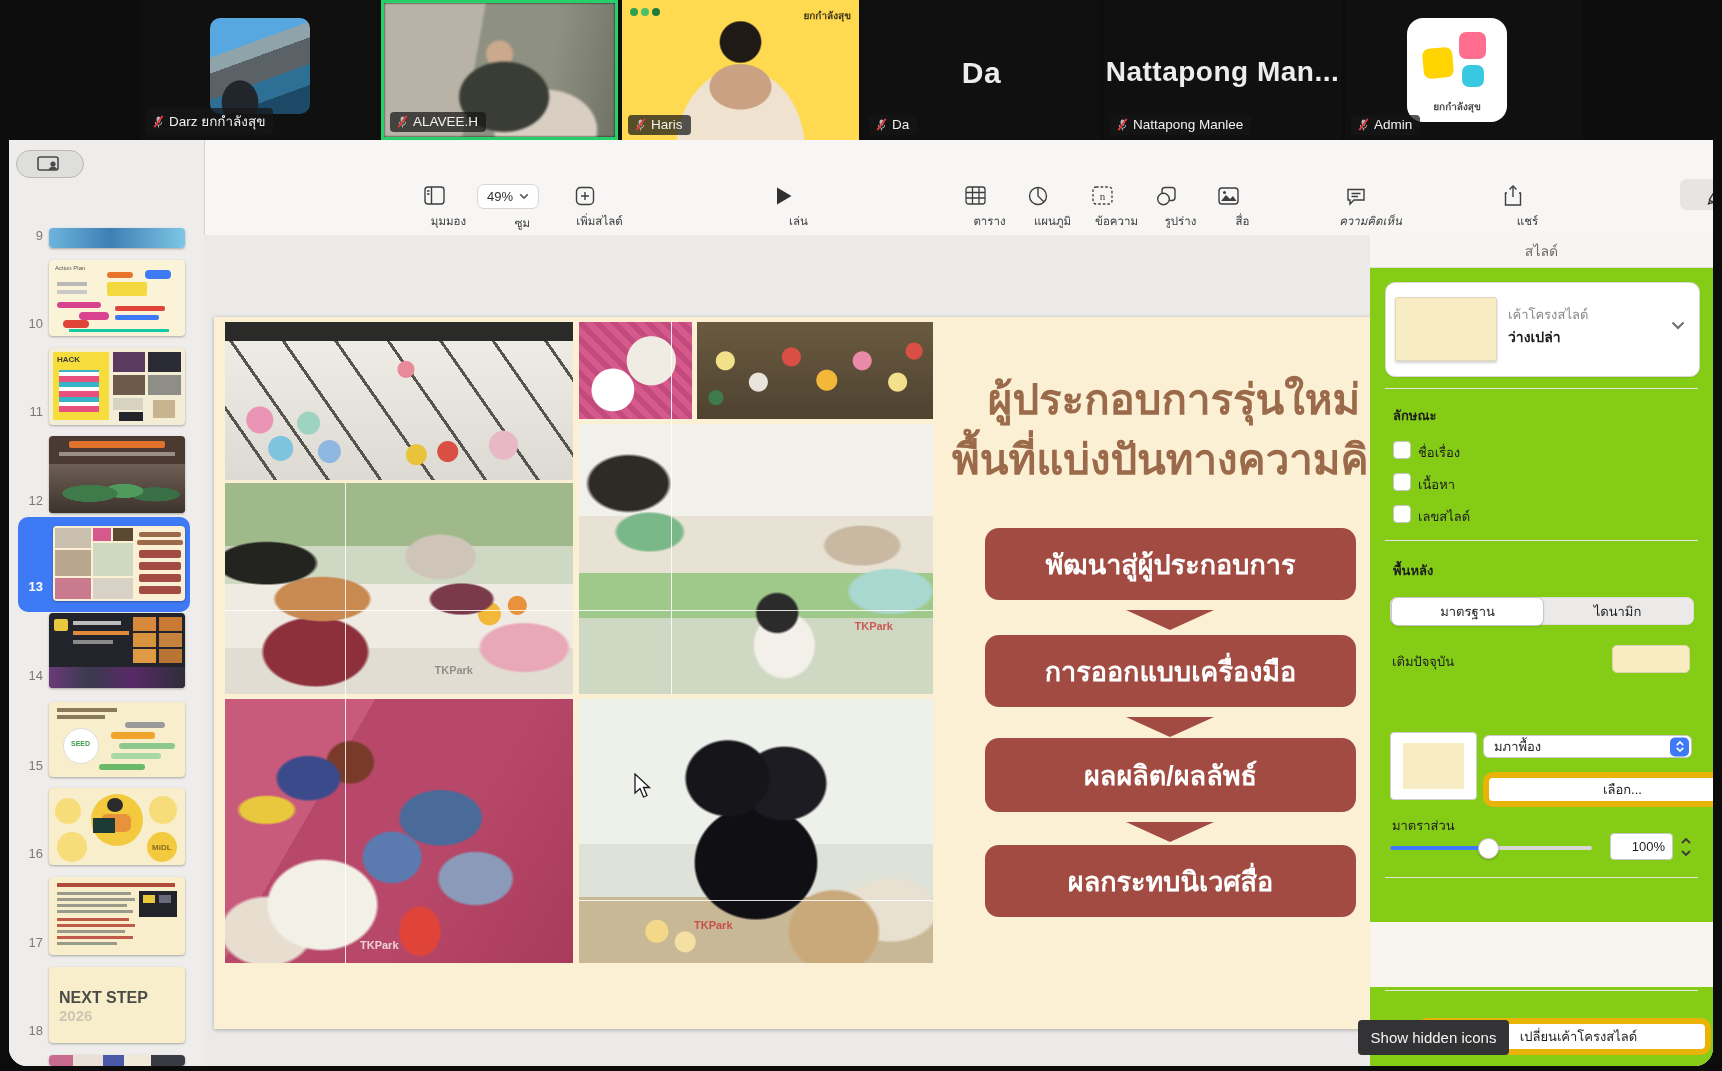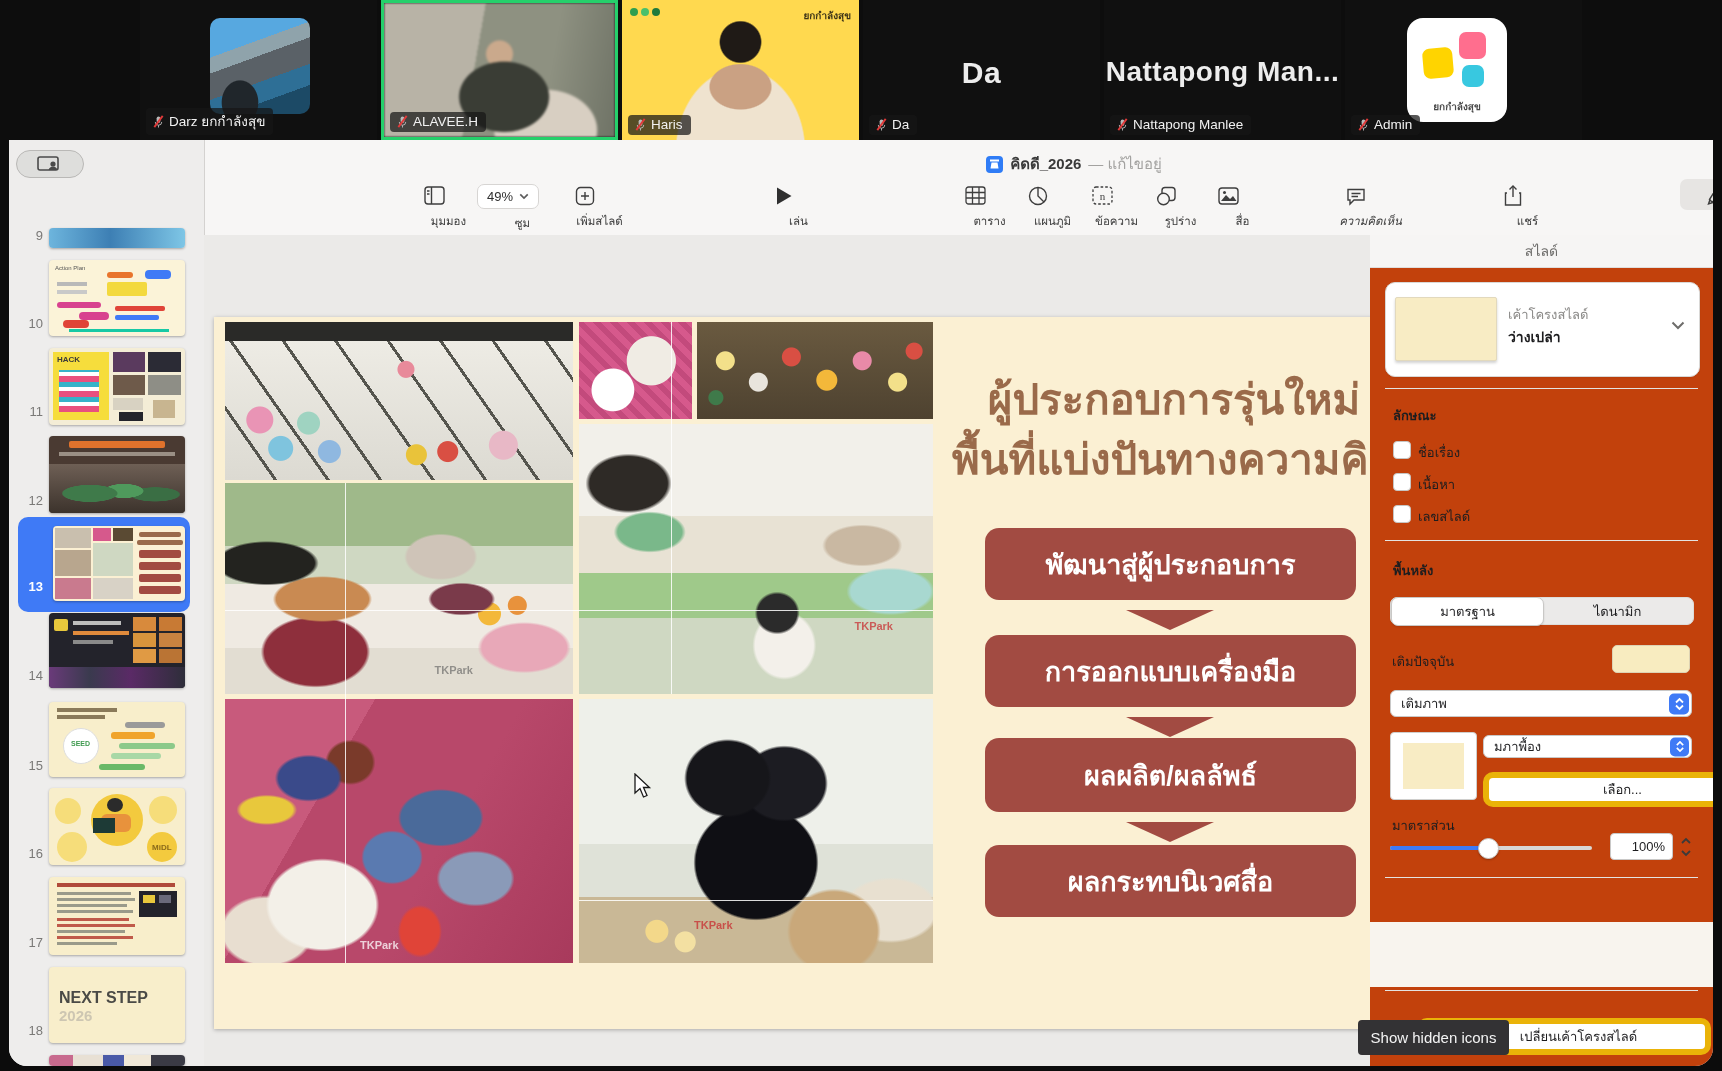--- a/index.html
+++ b/index.html
@@ -71,21 +71,21 @@
   .gline{position:absolute;background:rgba(255,255,255,.85);}
   .wm{position:absolute;color:rgba(255,255,255,.9);font-size:11px;font-weight:700;}
   .stitle{position:absolute;left:640px;width:640px;text-align:center;color:#9a6a4a;font-weight:700;
           font-size:42px;line-height:1.0;white-space:nowrap;}
   .step{position:absolute;left:771px;width:371px;background:#a24b42;border-radius:14px;color:#ffffff;
         font-weight:700;font-size:27px;display:flex;align-items:center;justify-content:center;}
   .sarrow{position:absolute;left:912px;width:0;height:0;border-left:44px solid transparent;
           border-right:44px solid transparent;border-top:20px solid #a24b42;}
 
   
-  .panel{position:absolute;left:1361px;top:95px;width:343px;height:831px;background:#c2410c;}
+  .panel{position:absolute;left:1361px;top:95px;width:343px;height:831px;background:#84cc16;}
   .phead{position:absolute;left:0;top:0;width:100%;height:32px;background:#f6f5f4;border-bottom:1px solid #dfdedd;
          display:flex;align-items:center;justify-content:center;font-size:14px;color:#6e6d6b;}
   .card{position:absolute;left:15px;top:47px;width:313px;height:93px;background:#fff;border:1px solid #d9d8d6;
         border-radius:10px;box-shadow:0 1px 2px rgba(0,0,0,.06);}
   .cardswatch{position:absolute;left:9px;top:14px;width:100px;height:62px;background:#f8ecc4;
         border:1px solid #e2d9bd;border-radius:2px;box-shadow:0 2px 3px rgba(0,0,0,.18);}
   .pdiv{position:absolute;left:15px;width:313px;height:1px;background:#e4e3e1;}
   .plabel{position:absolute;font-size:13px;font-weight:700;color:#1d1d1f;}
   .chk{position:absolute;left:23px;width:16px;height:16px;background:#fff;border:1px solid #c6c5c3;border-radius:4px;}
   .chklabel{position:absolute;left:48px;font-size:13px;color:#1d1d1f;}
@@ -207,29 +207,20 @@
             <line x1="2.5" y1="13" x2="11.5" y2="1" stroke="#e03a3a" stroke-width="2"></line>
           </svg>
         <span>Admin</span>
       </div>
     </div>
   </div>
 
   <div class="screen">
 
     <div class="toolbar">
-      <div class="doctitle">
-        <svg width="17" height="17" viewBox="0 0 17 17">
-            <rect width="17" height="17" rx="4" fill="#2f7cf6"></rect>
-            <rect x="4" y="3.5" width="9" height="2" fill="#fff"></rect>
-            <path d="M5.5 6.5h6l1 6h-8z" fill="#fff"></path>
-          </svg>
-        <span>คิดดี_2026</span>
-        <span class="status">— แก้ไขอยู่</span>
-      </div>
 
       <div class="tbtn" style="left:182px;">
         <span class="ticon">
             <svg width="21" height="19" viewBox="0 0 21 19" fill="none" stroke="#3e3e3e" stroke-width="1.4">
               <rect x="1" y="1" width="19" height="17" rx="3"></rect>
               <line x1="7.5" y1="1" x2="7.5" y2="18"></line>
               <line x1="3" y1="5" x2="5.5" y2="5"></line>
               <line x1="3" y1="8" x2="5.5" y2="8"></line>
             </svg>
           </span>
@@ -612,29 +603,20 @@
       <div class="plabel" style="left:23px;top:325px;">พื้นหลัง</div>
 
       <div class="seg">
         <div class="seghalf on" style="left:0;">มาตรฐาน</div>
         <div class="seghalf" style="left:151px;">ไดนามิก</div>
       </div>
 
       <div class="abs" style="left:22px;top:416px;font-size:13px;color:#1d1d1f;">เติมปัจจุบัน</div>
       <div class="creamswatch" style="left:242px;top:410px;width:76px;height:26px;"></div>
 
-      <div class="dropdown" style="left:20px;top:455px;width:302px;height:27px;">
-        <span>เติมภาพ</span>
-        <span class="bluestep">
-            <svg width="11" height="13" viewBox="0 0 11 13" fill="none" stroke="#fff" stroke-width="1.8">
-              <path d="M2 5 5.5 1.5 9 5"></path>
-              <path d="M2 8 5.5 11.5 9 8"></path>
-            </svg>
-          </span>
-      </div>
 
       <div class="well">
           <i></i>
         </div>
       <div class="dropdown" style="left:113px;top:500px;width:209px;height:23px;">
         <span>มภาพื้อง</span>
         <span class="bluestep" style="width:19px;height:19px;">
             <svg width="10" height="12" viewBox="0 0 11 13" fill="none" stroke="#fff" stroke-width="1.8">
               <path d="M2 5 5.5 1.5 9 5"></path>
               <path d="M2 8 5.5 11.5 9 8"></path>

